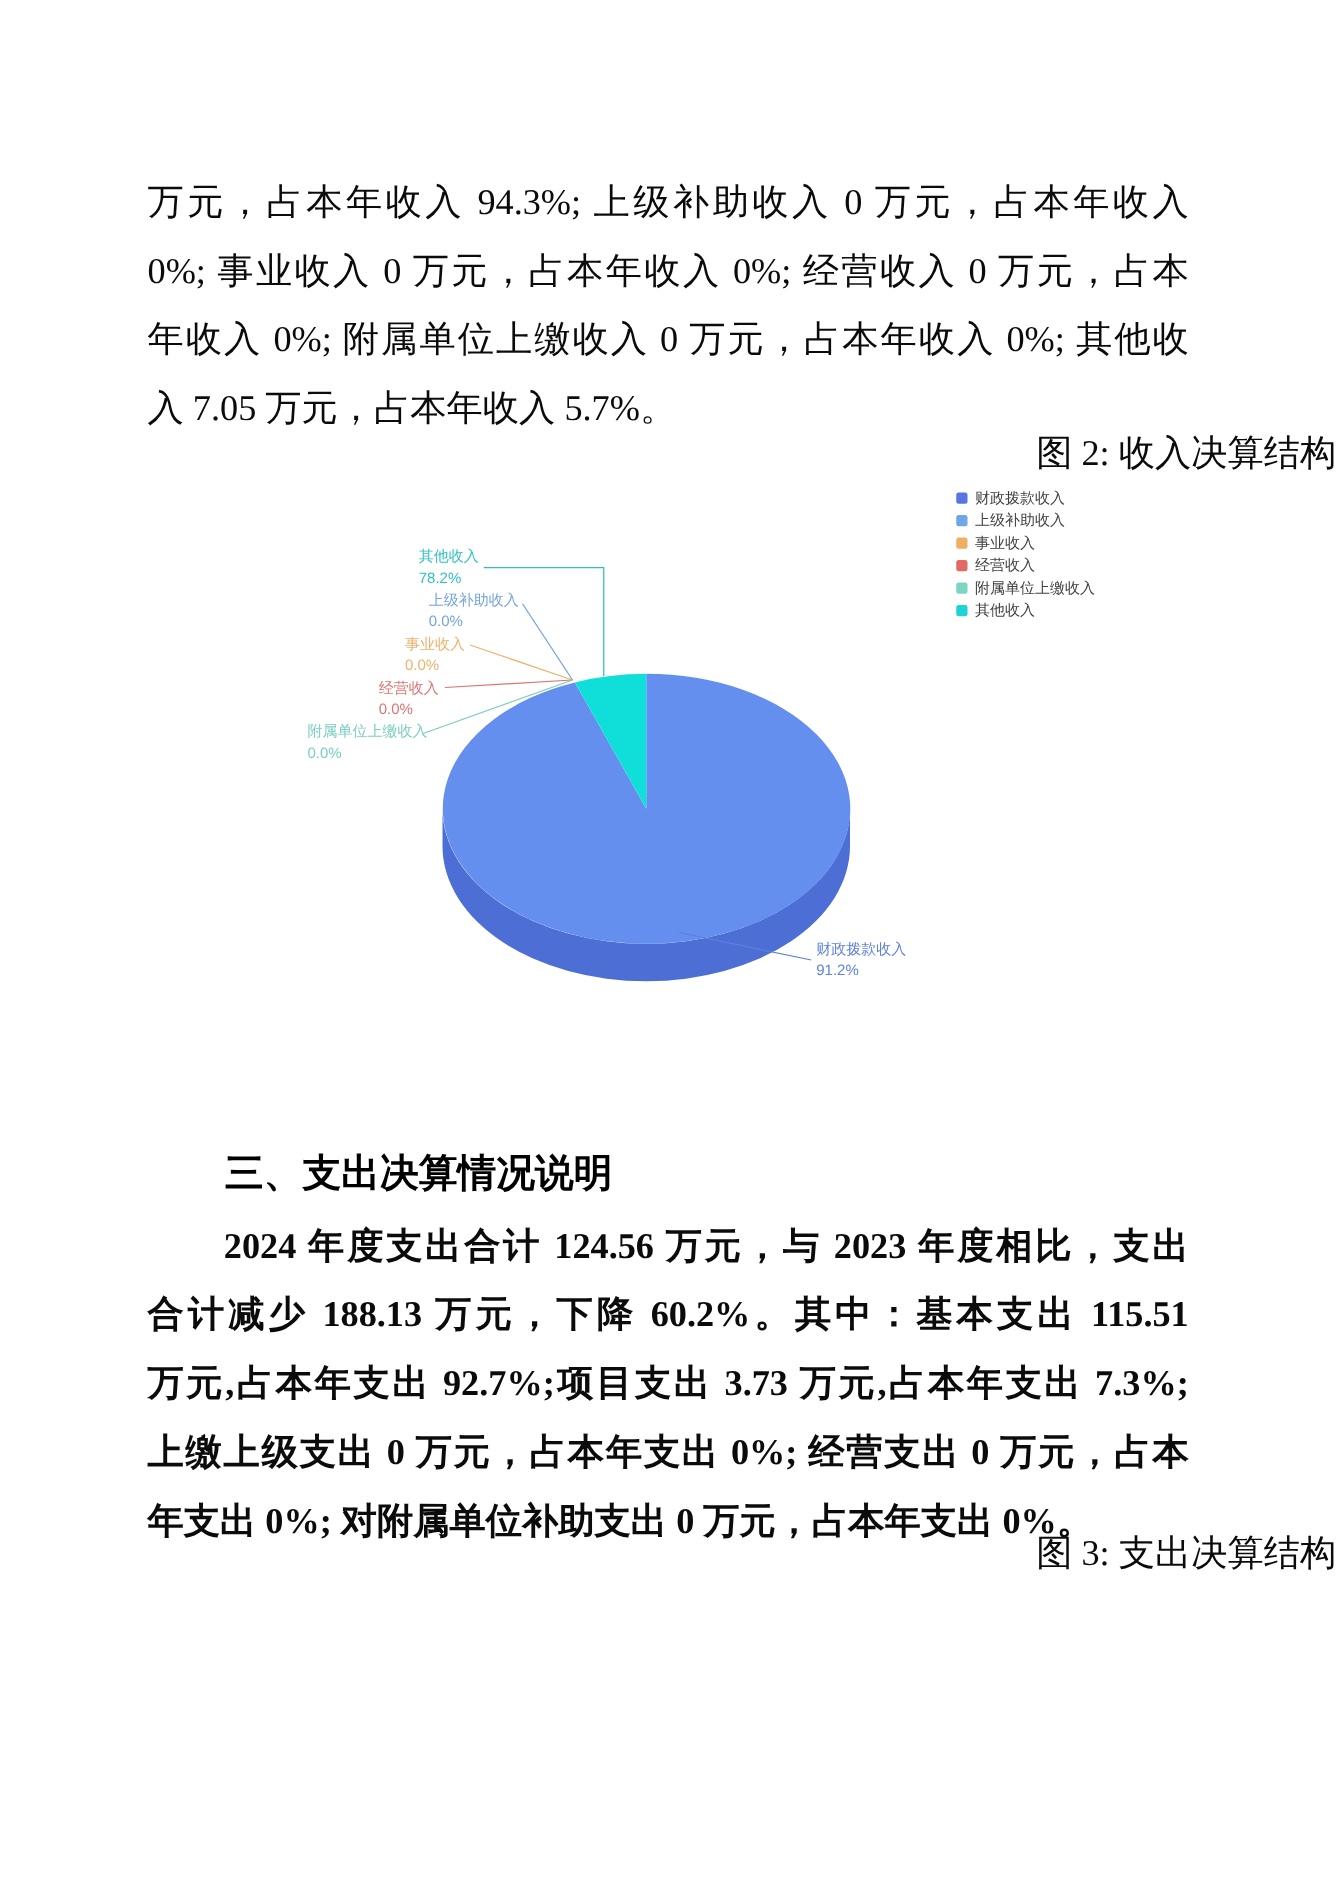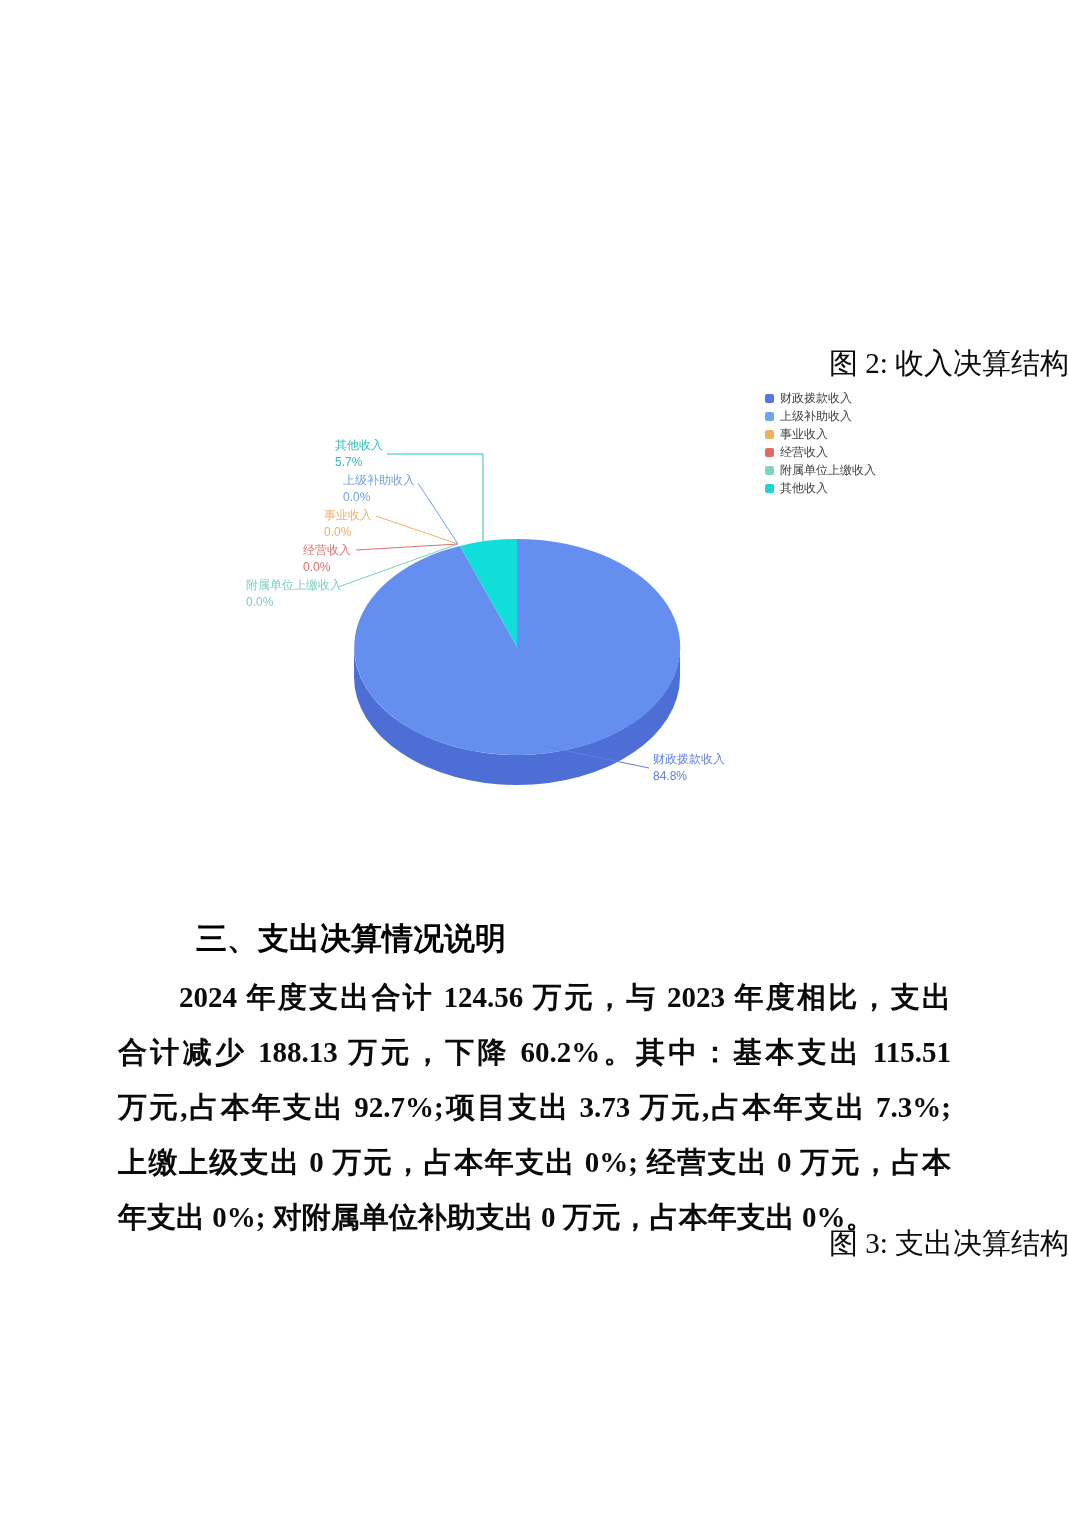--- a/index.html
+++ b/index.html
@@ -19,20 +19,26 @@
   .legend{position:absolute;left:535px;top:14px;}
   .legend-item{display:flex;align-items:center;height:18px;}
   .legend-swatch{width:9px;height:9px;border-radius:2px;margin-right:6px;flex:0 0 auto;}
   .legend-label{font-size:12px;color:#404040;line-height:18px;white-space:nowrap;}
 </style>
 </head>
 <body>
 
 <div class="page">
 
+  <div class="para" style="top:135px;left:118px;">
+    <div class="jline">万元，占本年收入 94.3%; 上级补助收入 0 万元，占本年收入</div>
+    <div class="jline">0%; 事业收入 0 万元，占本年收入 0%; 经营收入 0 万元，占本</div>
+    <div class="jline">年收入 0%; 附属单位上缴收入 0 万元，占本年收入 0%; 其他收</div>
+    <div class="lline">入 7.05 万元，占本年收入 5.7%。</div>
+  </div>
 
   <div class="caption" style="top:349px;">图 2: 收入决算结构</div>
 
   <div class="chart">
     <svg width="680" height="450" viewBox="0 0 680 450">
 
       <path d="M 124 272 A 163 108 0 0 0 450 272 L 450 302 A 163 108 0 0 1 124 302 Z" style="fill: rgb(76, 110, 213);"></path>
 
       <path d="M 287 272 L 287 164 A 163 108 0 1 1 229.9 170.9 Z" style="fill: rgb(100, 143, 239);"></path>
 
@@ -41,41 +47,41 @@
       <polyline points="157,79 253,79 253,166" fill="none" stroke-width="1" style="stroke: rgb(47, 191, 192);"></polyline>
       <polyline points="188,108 228,169" fill="none" stroke-width="1" style="stroke: rgb(116, 163, 222);"></polyline>
       <polyline points="146,141 228,169" fill="none" stroke-width="1" style="stroke: rgb(237, 178, 107);"></polyline>
       <polyline points="126,175 228,169" fill="none" stroke-width="1" style="stroke: rgb(222, 115, 112);"></polyline>
       <polyline points="108,212 228,169" fill="none" stroke-width="1" style="stroke: rgb(121, 207, 192);"></polyline>
       <polyline points="313,371 419,393" fill="none" stroke-width="1" style="stroke: rgb(94, 129, 219);"></polyline>
     </svg>
 
     <div class="pie-label" style="left: 105px; top: 62px; color: rgb(47, 191, 192);">
       <div>其他收入</div>
-      <div>5.7%</div>
+      <div>78.2%</div>
     </div>
     <div class="pie-label" style="left: 113px; top: 97px; color: rgb(116, 163, 222);">
       <div>上级补助收入</div>
       <div>0.0%</div>
     </div>
     <div class="pie-label" style="left: 94px; top: 132px; color: rgb(237, 178, 107);">
       <div>事业收入</div>
       <div>0.0%</div>
     </div>
     <div class="pie-label" style="left: 73px; top: 167px; color: rgb(222, 115, 112);">
       <div>经营收入</div>
       <div>0.0%</div>
     </div>
     <div class="pie-label" style="left: 16px; top: 202px; color: rgb(121, 207, 192);">
       <div>附属单位上缴收入</div>
       <div>0.0%</div>
     </div>
     <div class="pie-label" style="left: 423px; top: 376px; color: rgb(94, 129, 219);">
       <div>财政拨款收入</div>
-      <div>84.8%</div>
+      <div>91.2%</div>
     </div>
 
     <div class="legend">
       <div class="legend-item">
         <span class="legend-swatch" style="background-color: rgb(85, 119, 223);"></span>
         <span class="legend-label">财政拨款收入</span>
       </div>
       <div class="legend-item">
         <span class="legend-swatch" style="background-color: rgb(111, 166, 231);"></span>
         <span class="legend-label">上级补助收入</span>
@@ -92,21 +98,21 @@
         <span class="legend-swatch" style="background-color: rgb(124, 213, 193);"></span>
         <span class="legend-label">附属单位上缴收入</span>
       </div>
       <div class="legend-item">
         <span class="legend-swatch" style="background-color: rgb(30, 210, 214);"></span>
         <span class="legend-label">其他收入</span>
       </div>
     </div>
   </div>
 
-  <div class="heading" style="top:922px;left:180px;margin-left:16px;">三、支出决算情况说明</div>
+  <div class="heading" style="top:922px;left:180px;">三、支出决算情况说明</div>
 
   <div class="para" style="top:970px;left:118px;font-weight:bold;">
     <div class="jline indent">2024 年度支出合计 124.56 万元，与 2023 年度相比，支出</div>
     <div class="jline">合计减少 188.13 万元，下降 60.2%。其中：基本支出 115.51</div>
     <div class="jline">万元,占本年支出 92.7%;项目支出 3.73 万元,占本年支出 7.3%;</div>
     <div class="jline">上缴上级支出 0 万元，占本年支出 0%; 经营支出 0 万元，占本</div>
     <div class="lline">年支出 0%; 对附属单位补助支出 0 万元，占本年支出 0%。</div>
   </div>
 
   <div class="caption" style="top:1229px;">图 3: 支出决算结构</div>

